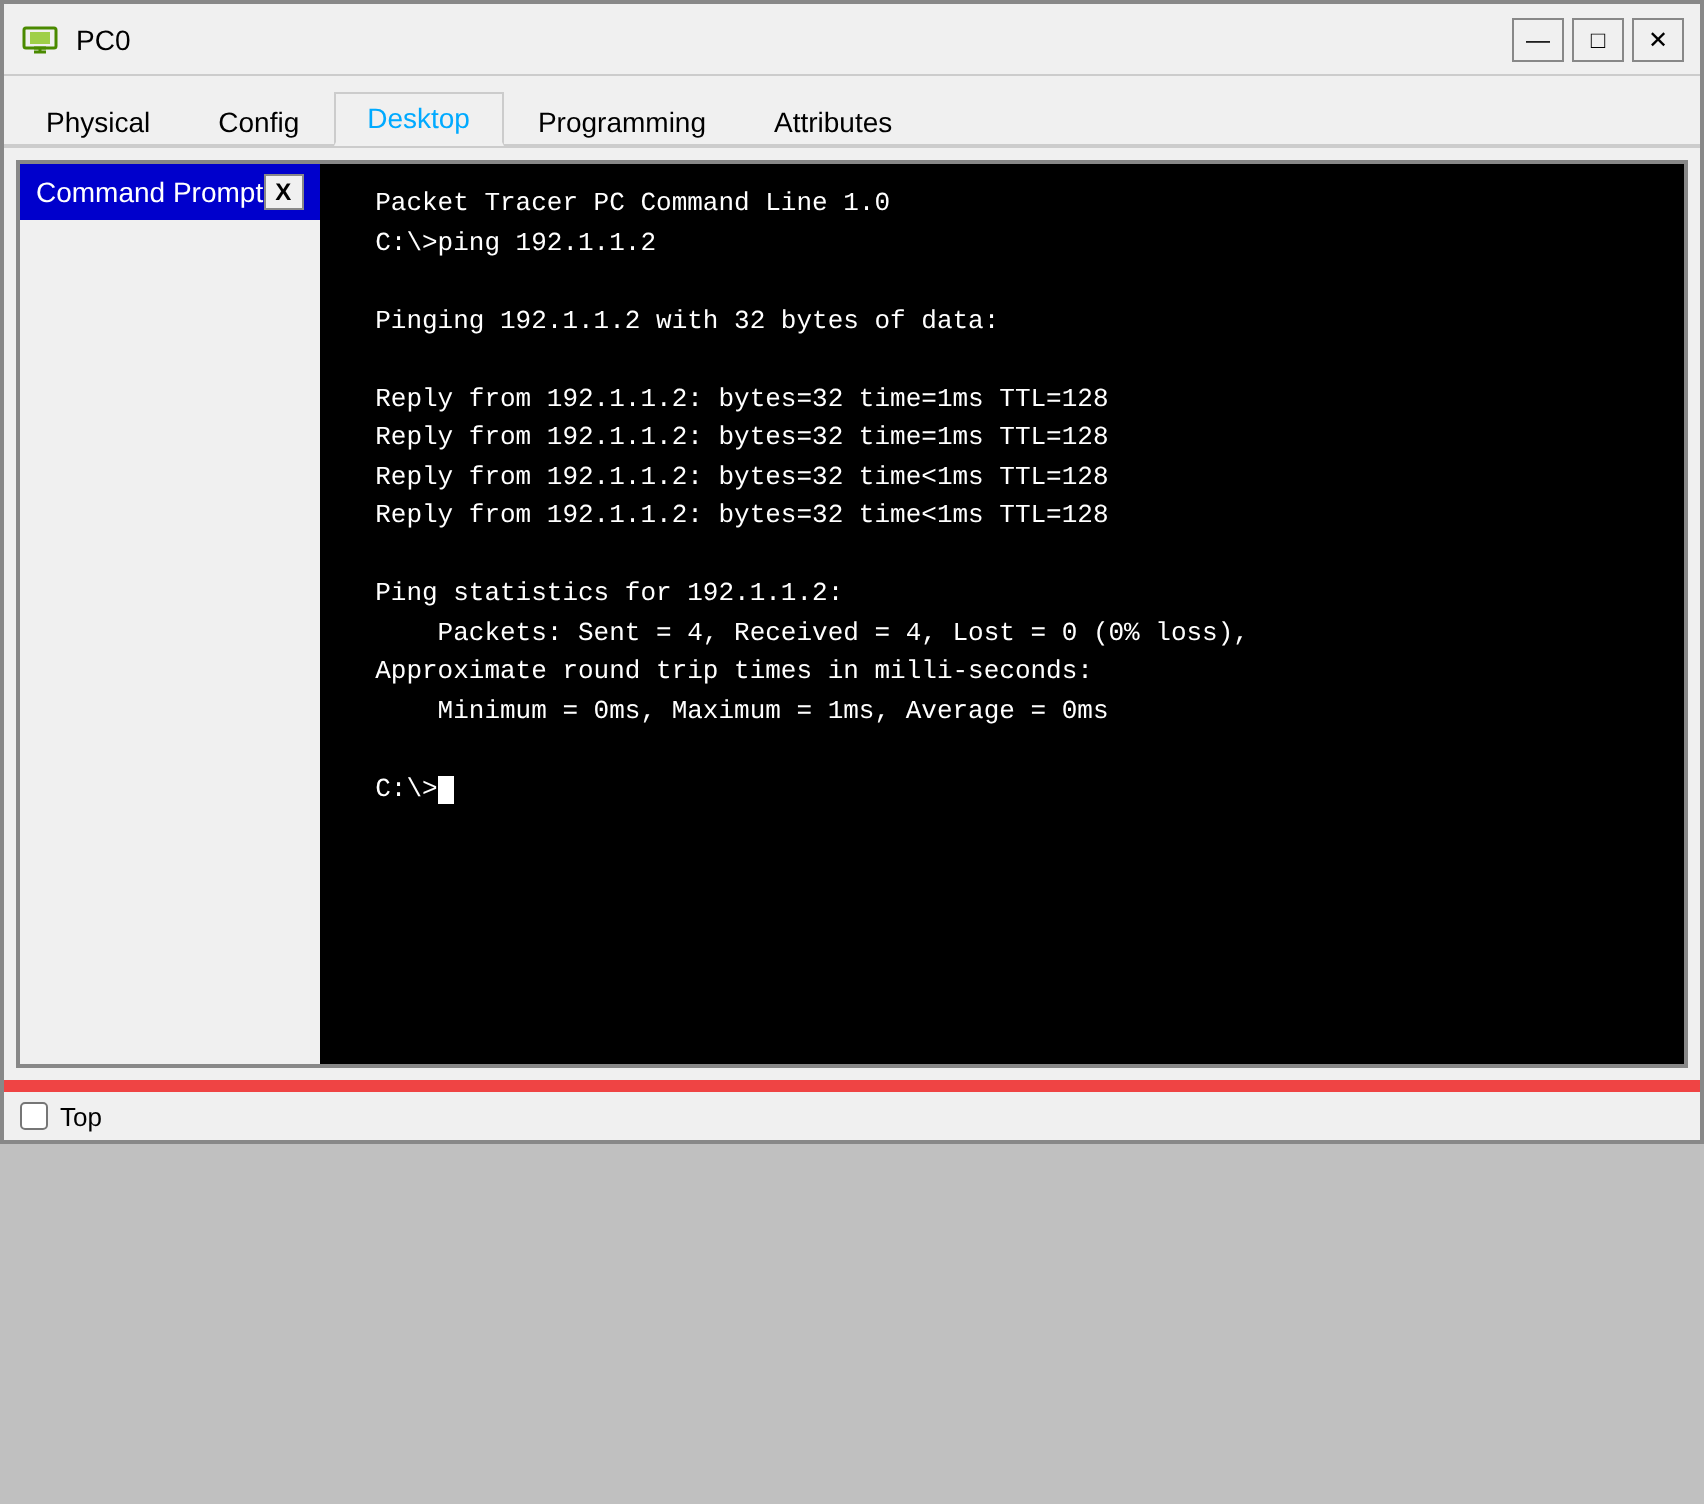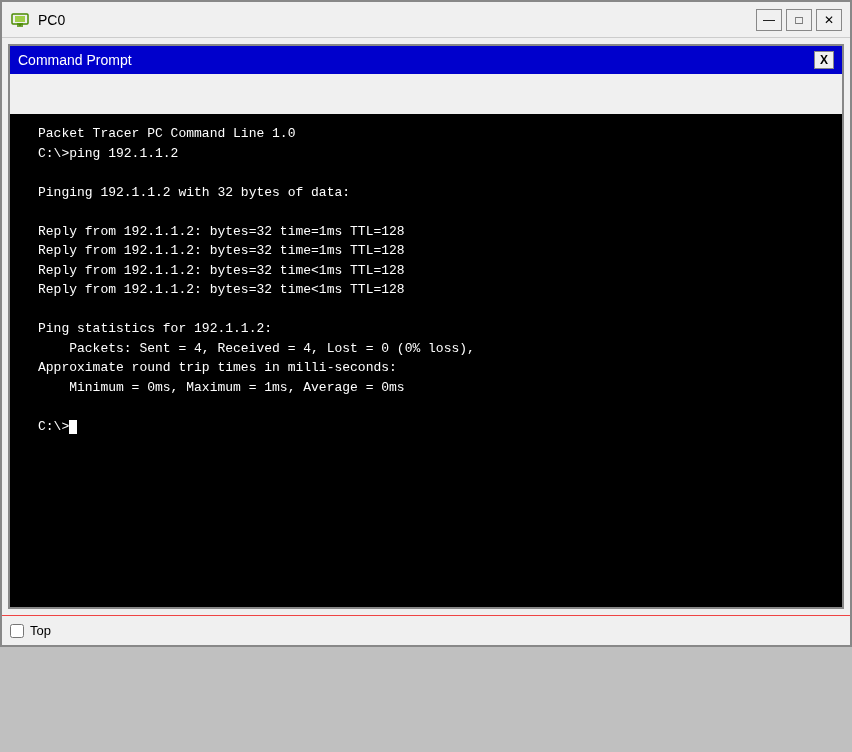--- a/index.html
+++ b/index.html
@@ -7,21 +7,21 @@
     body {
       font-family: 'Segoe UI', Arial, sans-serif;
       background: #c0c0c0;
       width: 852px;
       height: 752px;
       overflow: hidden;
     }
 
     .window {
       width: 852px;
-      height: 647px;
+      height: 572px;
       background: #f0f0f0;
       border: 2px solid #888;
       display: flex;
       flex-direction: column;
     }
 
     .title-bar {
       background: #f0f0f0;
       display: flex;
       align-items: center;
@@ -105,24 +105,22 @@
       padding: 6px;
       background: #f0f0f0;
       display: flex;
       flex-direction: column;
       overflow: hidden;
     }
 
     .command-prompt-window {
       flex: 1;
       display: flex;
-      flex-direction: column;
       border: 2px solid #888;
       overflow: hidden;
-      gap: 40px;
     }
 
     .cmd-title-bar {
       background: #0000cc;
       color: white;
       padding: 4px 8px;
       display: flex;
       align-items: center;
       justify-content: space-between;
       font-size: 14px;
@@ -167,21 +165,21 @@
 
     @keyframes blink {
       0%, 100% { opacity: 1; }
       50% { opacity: 0; }
     }
 
     .bottom-bar {
       display: flex;
       align-items: center;
       padding: 4px 8px;
-      border-top: 1px solid #ef4444;
+      border-top: 6px solid #ef4444;
       background: #f0f0f0;
       height: 30px;
       flex-shrink: 0;
     }
 
     .bottom-checkbox {
       width: 14px;
       height: 14px;
       margin-right: 6px;
       cursor: pointer;
@@ -208,20 +206,27 @@
       </svg>
     </div>
     <span class="title-bar-title">PC0</span>
     <div class="title-bar-controls">
       <button class="title-btn">—</button>
       <button class="title-btn">□</button>
       <button class="title-btn">✕</button>
     </div>
   </div>
 
+  <div class="tabs">
+    <div class="tab">Physical</div>
+    <div class="tab">Config</div>
+    <div class="tab active">Desktop</div>
+    <div class="tab">Programming</div>
+    <div class="tab">Attributes</div>
+  </div>
 
   <div class="content-area">
     <div class="command-prompt-window">
 
       <div class="cmd-title-bar">
         <span>Command Prompt</span>
         <button class="cmd-close-btn">X</button>
       </div>
 
       <div class="cmd-body"><span>Packet Tracer PC Command Line 1.0</span>

